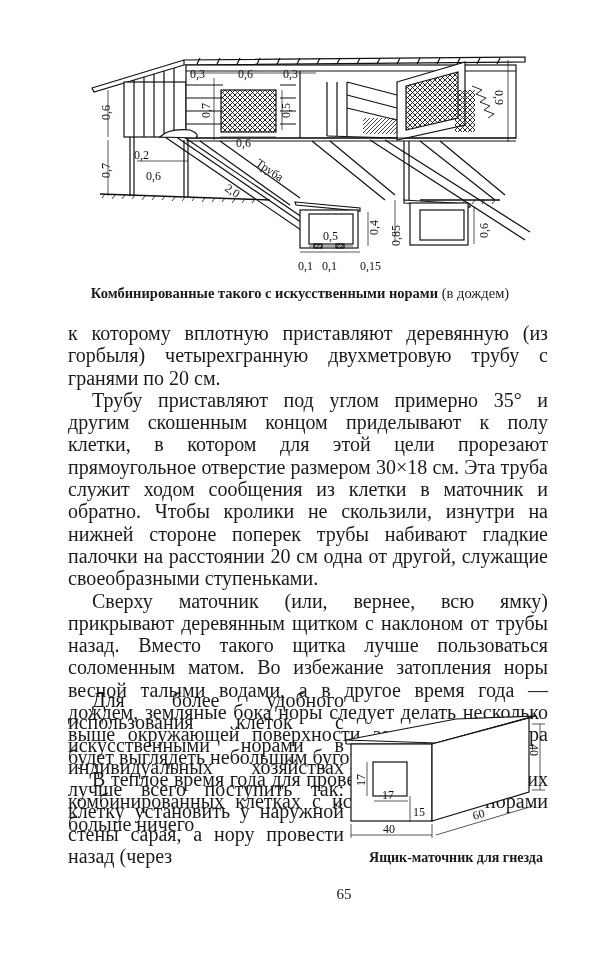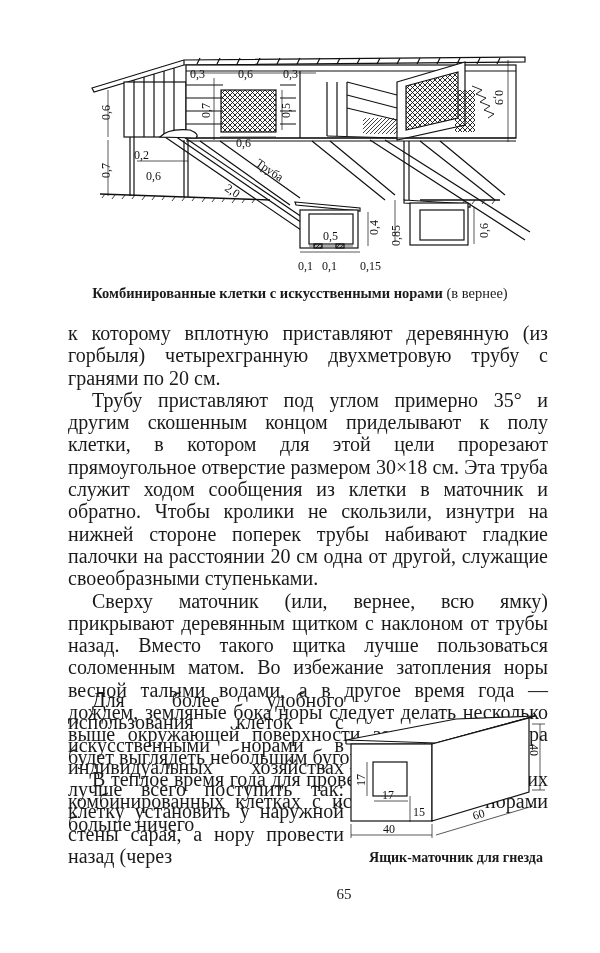--- a/index.html
+++ b/index.html
@@ -116,21 +116,21 @@
     <text transform="translate(378,235) rotate(-90)">0,4</text>
     <text x="298" y="270">0,1</text>
     <text x="322" y="270">0,1</text>
     <text x="360" y="270">0,15</text>
     <text transform="translate(400,246) rotate(-90)">0,85</text>
     <text transform="translate(488,238) rotate(-90)">0,6</text>
   </g>
 </svg>
 
 <div class="caption1">
-  <b>Комбинированные клетки с искусственными норами</b><span> (в вернее)</span>
+  <b>Комбинированные такого с искусственными норами</b><span> (в дождем)</span>
 </div>
 
 <div class="text" style="top:322px;">
   <p>к которому вплотную приставляют деревянную (из горбыля) четырехгранную двухметровую трубу с гранями по 20 см.</p>
   <p class="indent">Трубу приставляют под углом примерно 35° и другим скошенным концом приделывают к полу клетки, в котором для этой цели прорезают прямоугольное отверстие размером 30×18 см. Эта труба служит ходом сообщения из клетки в маточник и обратно. Чтобы кролики не скользили, изнутри на нижней стороне поперек трубы набивают гладкие палочки на расстоянии 20 см одна от другой, служащие своеобразными ступеньками.</p>
   <p class="indent">Сверху маточник (или, вернее, всю ямку) прикрывают деревянным щитком с наклоном от трубы назад. Вместо такого щитка лучше пользоваться соломенным матом. Во избежание затопления норы весной талыми водами, а в другое время года — дождем, земляные бока норы следует делать несколько выше окружающей поверхности земли, отчего нора будет выглядеть небольшим бугорком.</p>
   <p class="indent">В теплое время года для проведения окролов в таких комбинированных клетках с искусственными норами больше ничего</p>
 </div>
 
 <div class="text narrow" style="top:689px;">

